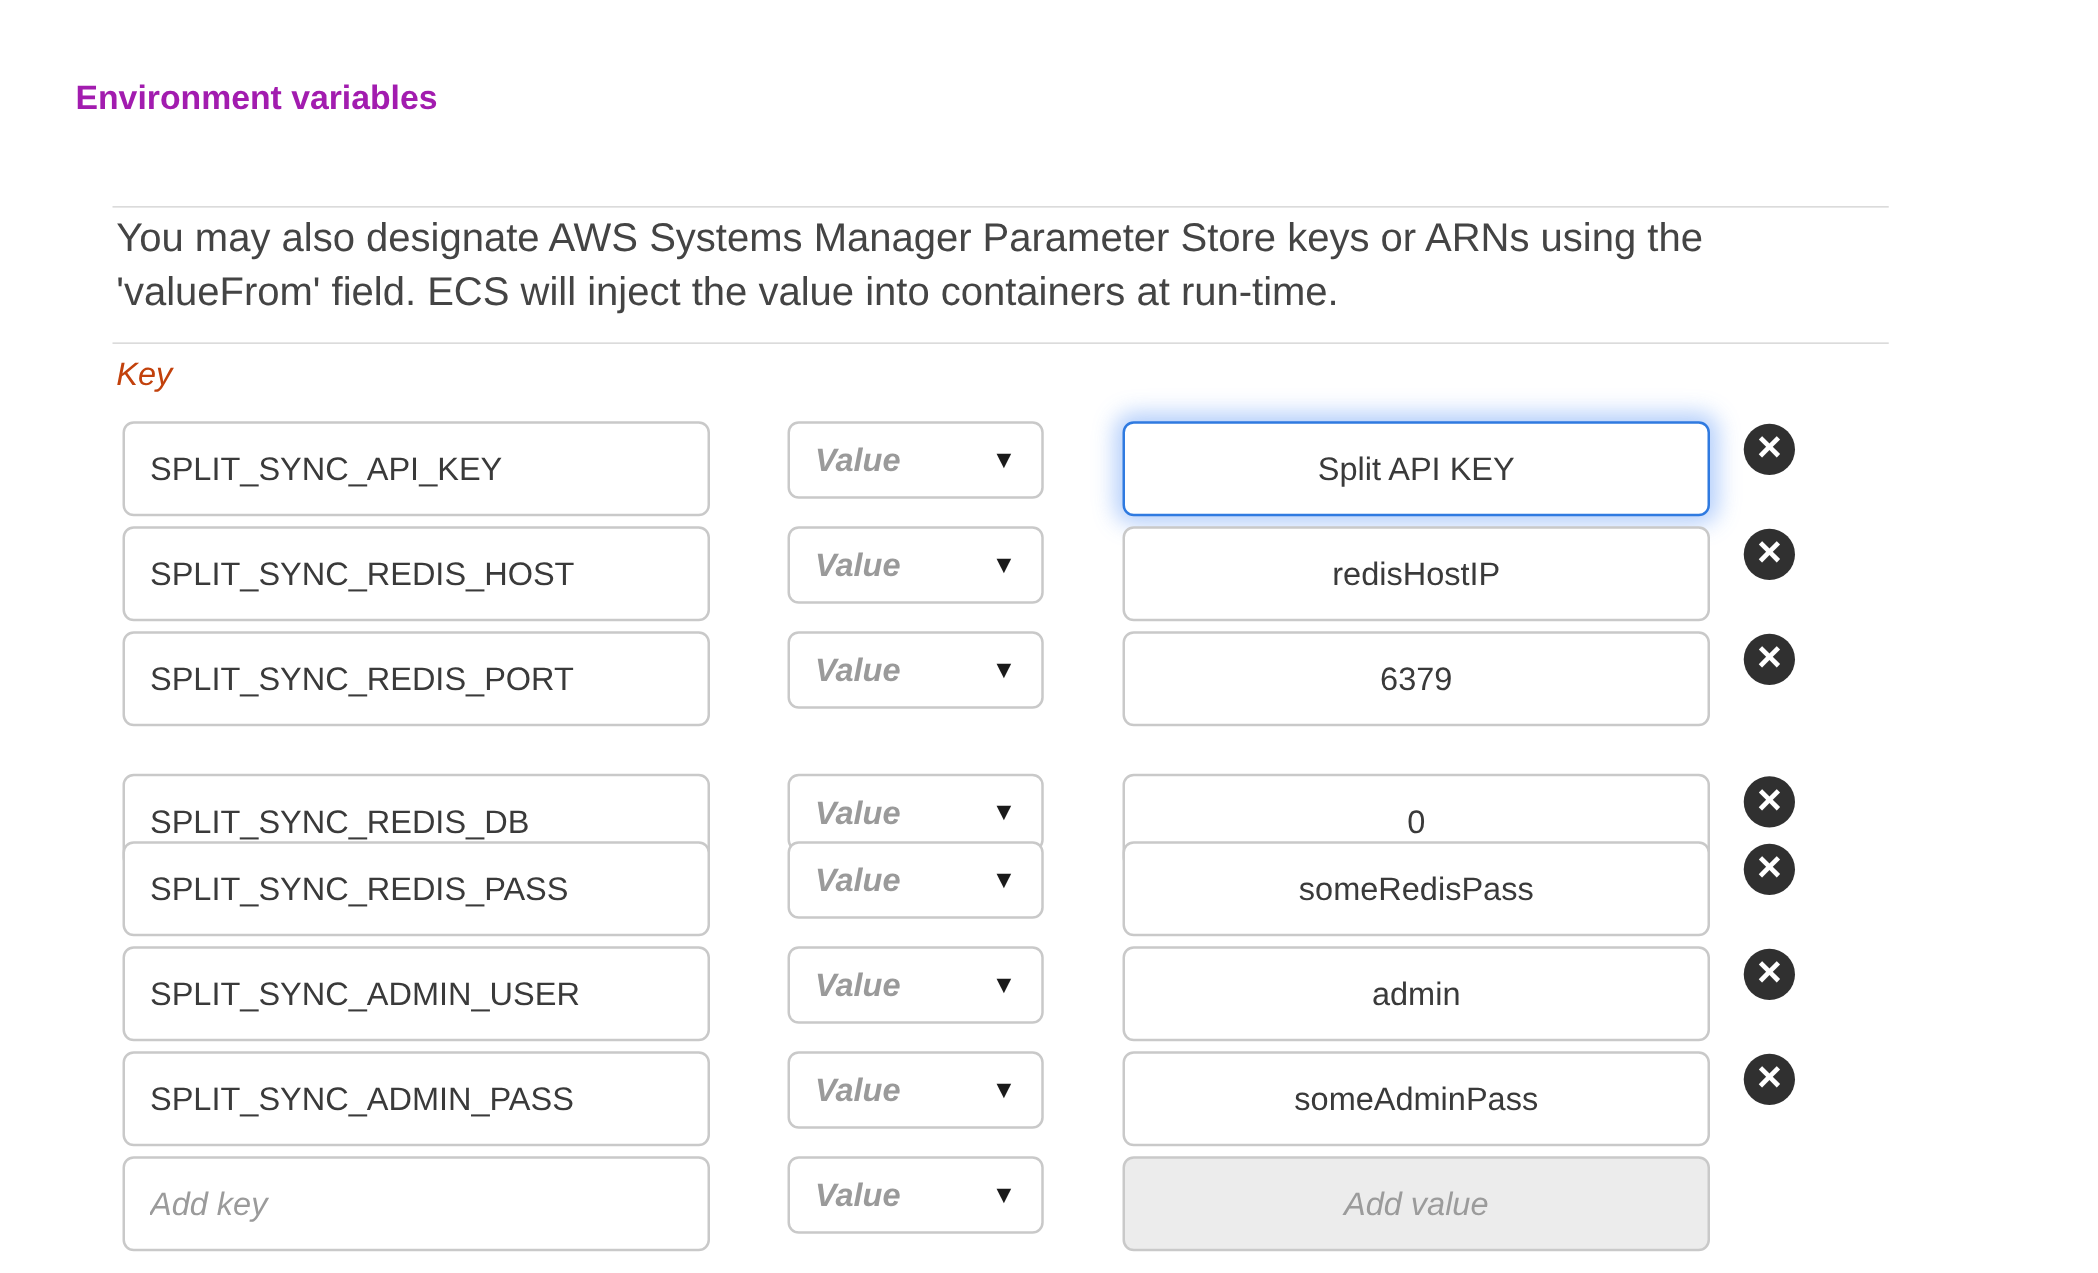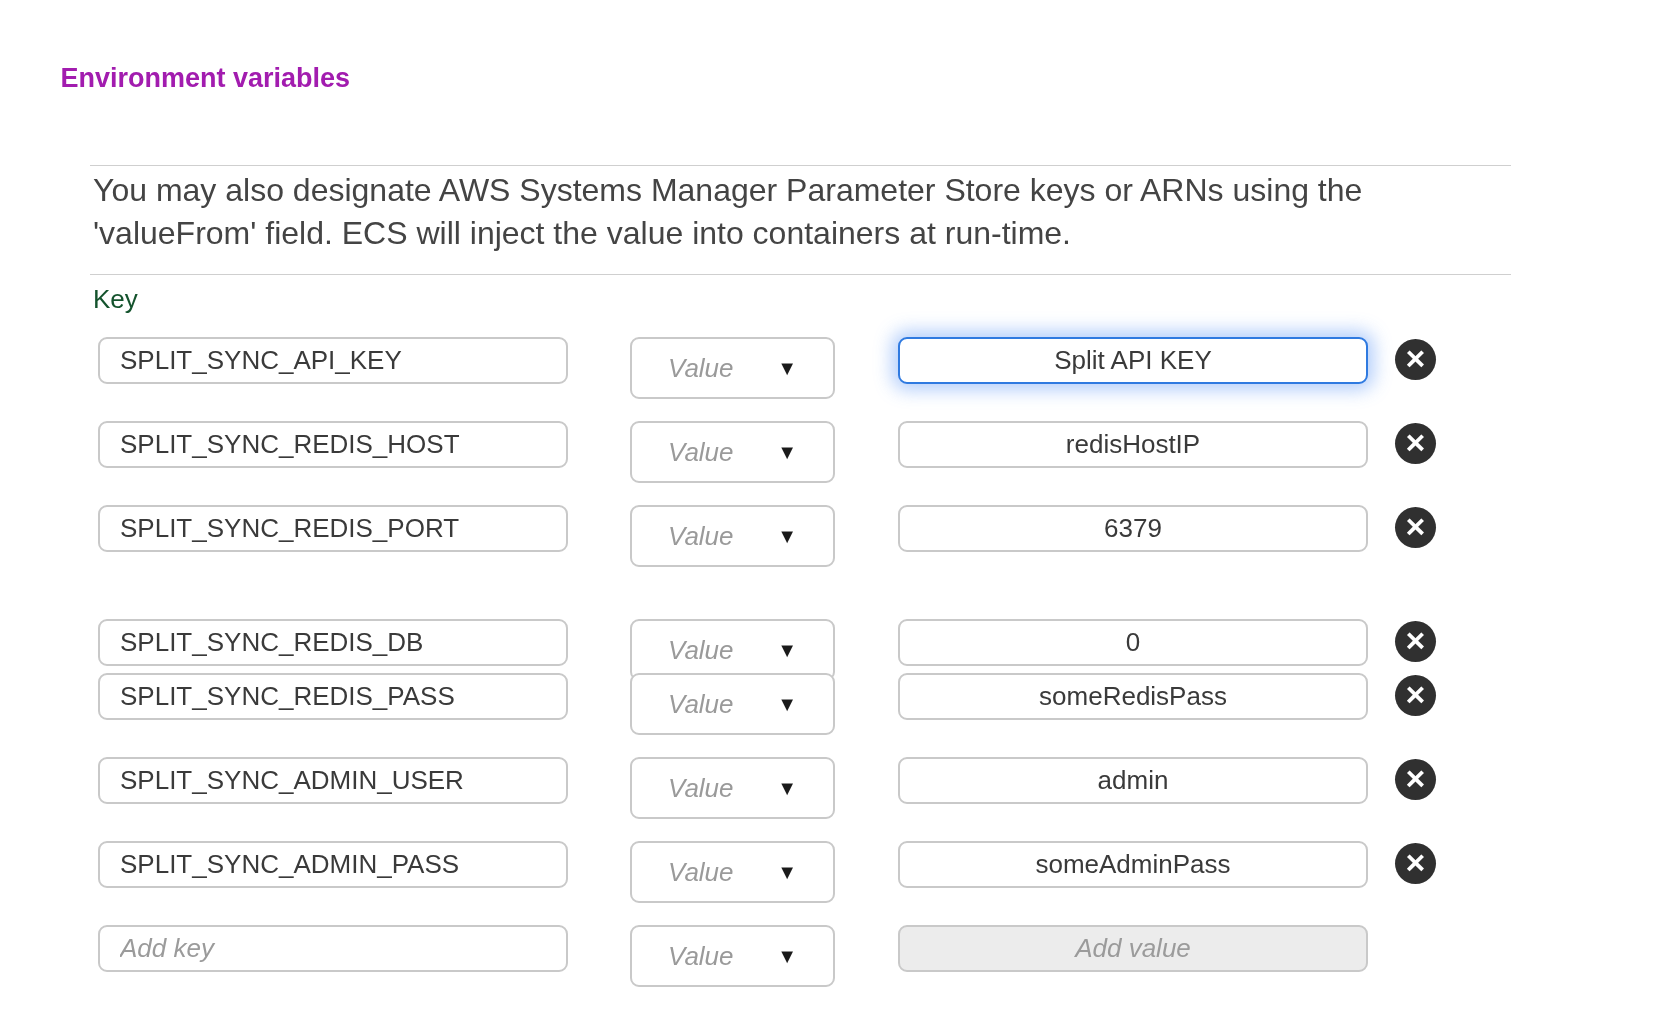--- a/index.html
+++ b/index.html
@@ -47,30 +47,31 @@
     font-size: 32px;
     line-height: 43px;
     color: #444444;
   }
 
   .key-col-label {
     position: absolute;
     left: 93px;
     top: 284px;
     font-size: 26px;
-    color: #14532d;
+    font-style: italic;
+    color: #c2410c;
   }
 
   .row { position: absolute; left: 0; width: 1678px; height: 62px; }
   .r0 { top: 337px; } .r1 { top: 421px; } .r2 { top: 505px; } .r3 { top: 619px; }
   .r4 { top: 673px; } .r5 { top: 757px; } .r6 { top: 841px; } .r7 { top: 925px; }
 
   .field {
     position: absolute;
-    height: 47px;
+    height: 76px;
     border: 2px solid #c9c9c9;
     border-radius: 9px;
     background: #ffffff;
     font-family: "Liberation Sans", "DejaVu Sans", sans-serif;
     font-size: 26px;
     color: #3a3a3a;
     padding: 0 20px;
     outline: none;
   }
   .field::placeholder { font-style: italic; color: #9b9b9b; opacity: 1; }
@@ -87,22 +88,23 @@
   .dropdown {
     position: absolute;
     left: 630px;
     width: 205px;
     height: 62px;
     border: 2px solid #c9c9c9;
     border-radius: 9px;
     background: #ffffff;
     display: flex;
     align-items: center;
-    padding: 0 36px;
+    padding: 0 20px;
     cursor: pointer;
+    font-weight: bold;
   }
   .dd-label {
     font-size: 26px;
     font-style: italic;
     color: #9a9a9a;
   }
   .caret {
     margin-left: auto;
     font-size: 20px;
     color: #1a1a1a;

